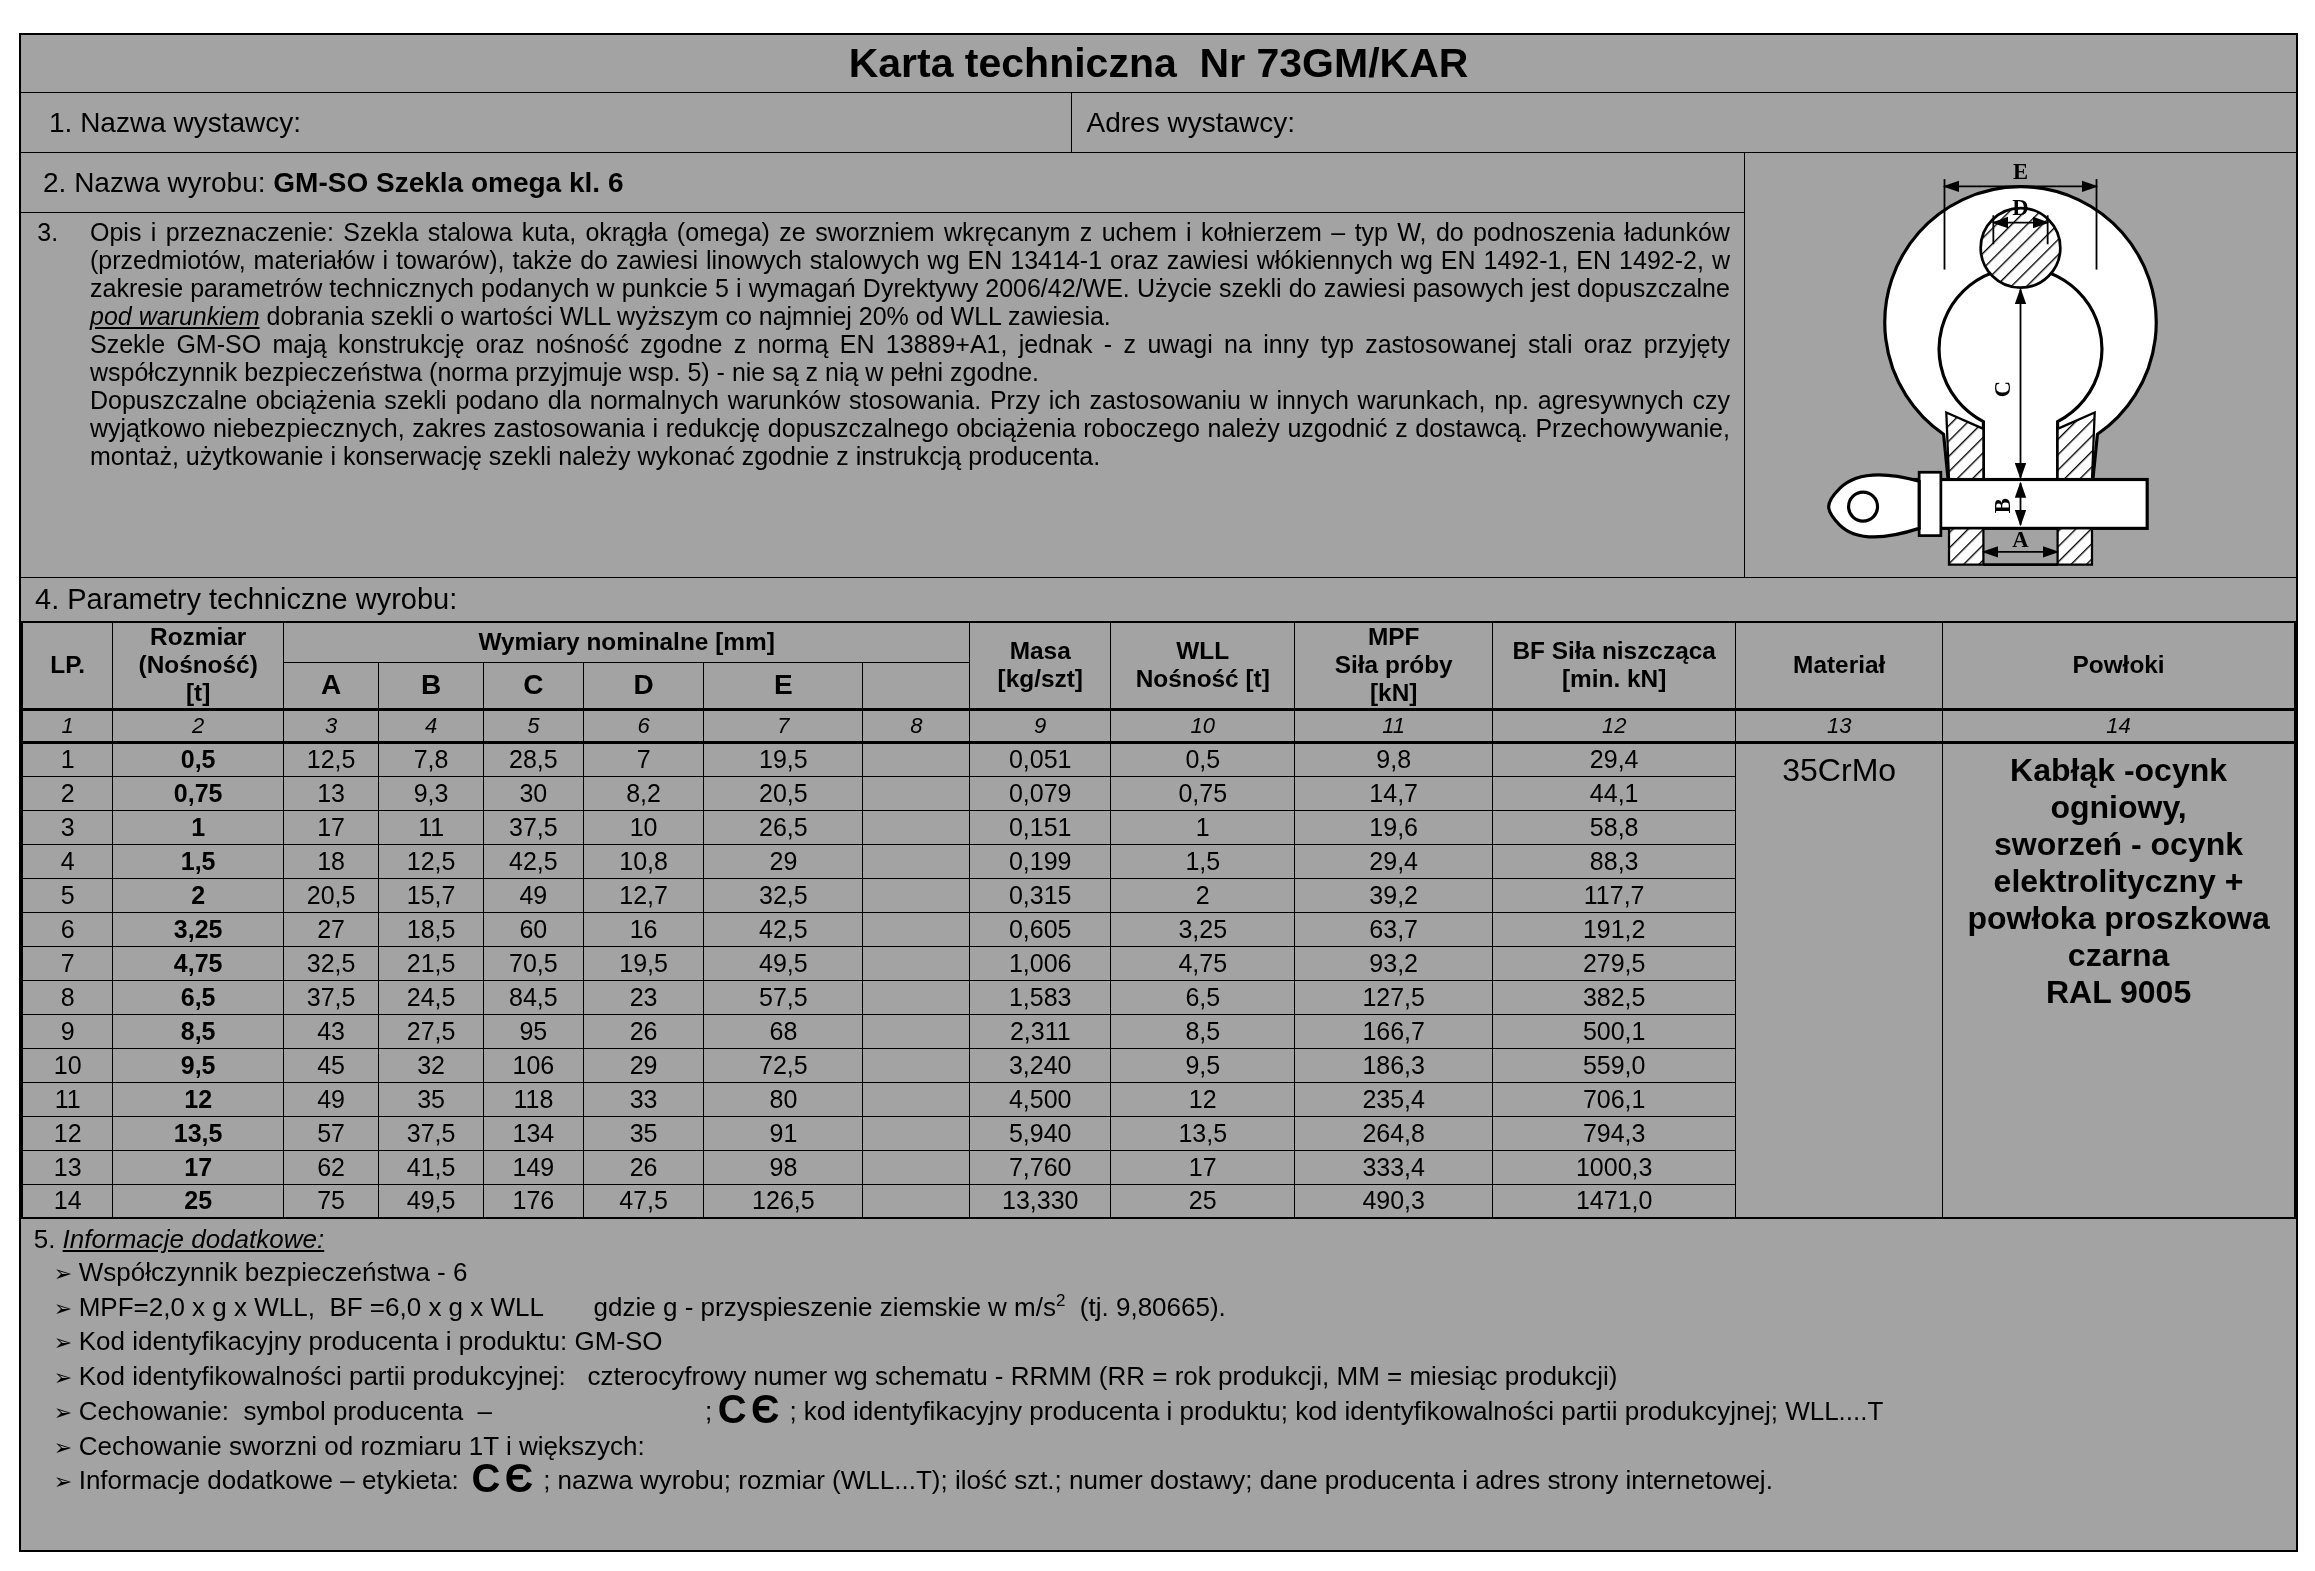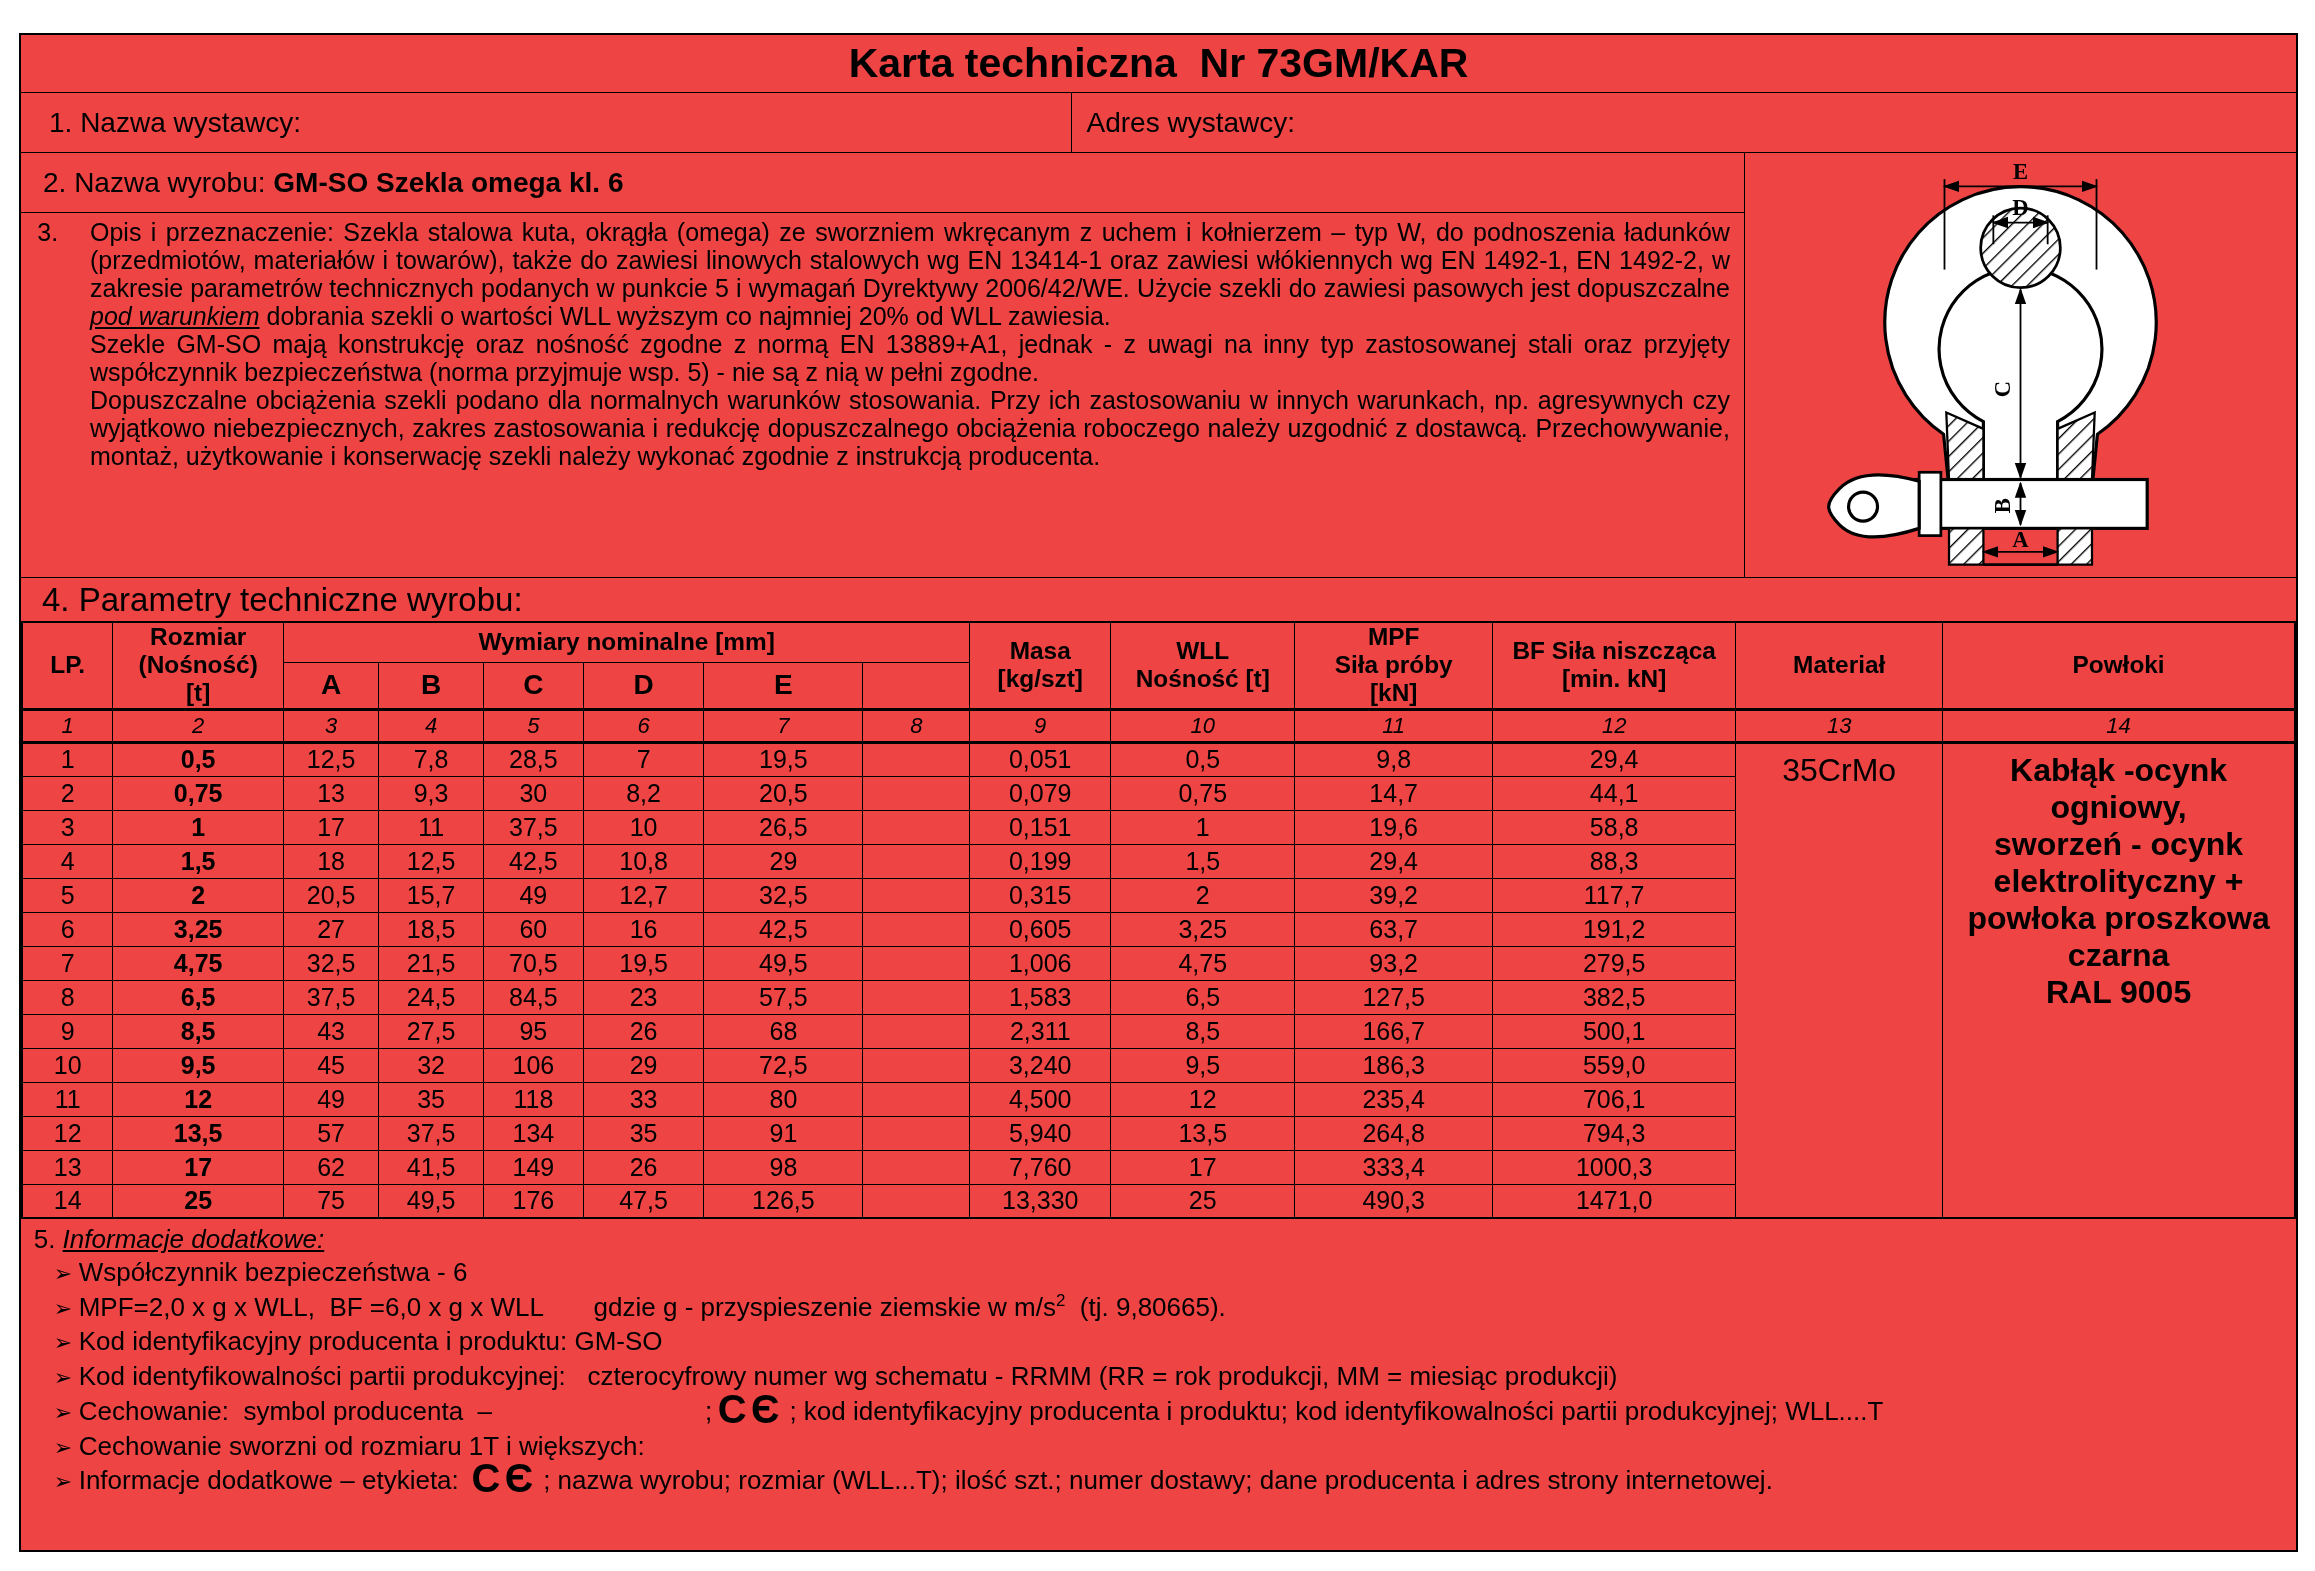--- a/index.html
+++ b/index.html
@@ -4,21 +4,21 @@
 <style>
   * { margin:0; padding:0; box-sizing:border-box; }
   html,body { background:#ffffff; }
   body {
     width:2316px; height:1571px; position:relative;
     font-family:"Liberation Sans", sans-serif; color:#000;
   }
   .page {
     position:absolute; left:19px; top:33px; width:2279px; height:1519px;
     border:2.7px solid #000; display:flex; flex-direction:column; overflow:hidden;
-    background:#ef4444;
+    background:#a3a3a3;
   }
   
   .title-row { height:58px; flex:none; border-bottom:1.8px solid #000;
     display:flex; align-items:center; justify-content:center;
     font-size:41px; font-weight:bold; white-space:pre; }
   
   .exhibitor-row { height:60px; flex:none; border-bottom:1.8px solid #000; display:flex; font-size:28px; }
   .exhibitor-left { width:46.2%; border-right:1.8px solid #000; display:flex; align-items:center; padding-left:28px; }
   .exhibitor-right { flex:1; display:flex; align-items:center; padding-left:14.5px; }
   
@@ -27,21 +27,21 @@
   .product-row { height:60px; flex:none; border-bottom:1.8px solid #000;
     display:flex; align-items:center; padding-left:22px; font-size:28px; white-space:pre; }
   .product-name { font-weight:bold; }
   .desc { flex:1; display:flex; font-size:25px; line-height:28px; padding-top:4.5px; }
   .desc-num { flex:none; width:69px; padding-left:16.3px; }
   .desc-body { flex:1; text-align:justify; padding-right:14.5px; }
   .desc-body p { margin:0; }
   .u { text-decoration:underline;font-style:italic; }
   .drawing-cell { flex:1; display:flex; align-items:center; justify-content:center; }
   
-  .params-label-row { height:43px; flex:none; display:flex; align-items:center; padding-left:21px; font-size:33px; }
+  .params-label-row { height:43px; flex:none; display:flex; align-items:center; padding-left:14px; font-size:29px; }
   table.ptable { width:100%; border-collapse:collapse; table-layout:fixed; flex:none; }
   .ptable td, .ptable th { border:1.8px solid #000; text-align:center; vertical-align:middle; overflow:hidden; }
   .ptable { border:2.7px solid #000; }
   .ptable thead th { font-size:24.4px; font-weight:bold; }
   .ptable thead tr.h1 th { height:40px; }
   .ptable thead tr.h2 th { height:47px; font-size:28px; }
   .ptable tr.colnums td { height:33px; font-size:22px; font-style:italic;
     border-top:3.6px solid #000; border-bottom:3.6px solid #000; }
   .ptable tbody td { height:34px; font-size:25px; }
   .ptable tbody td.b { font-weight:bold; }

